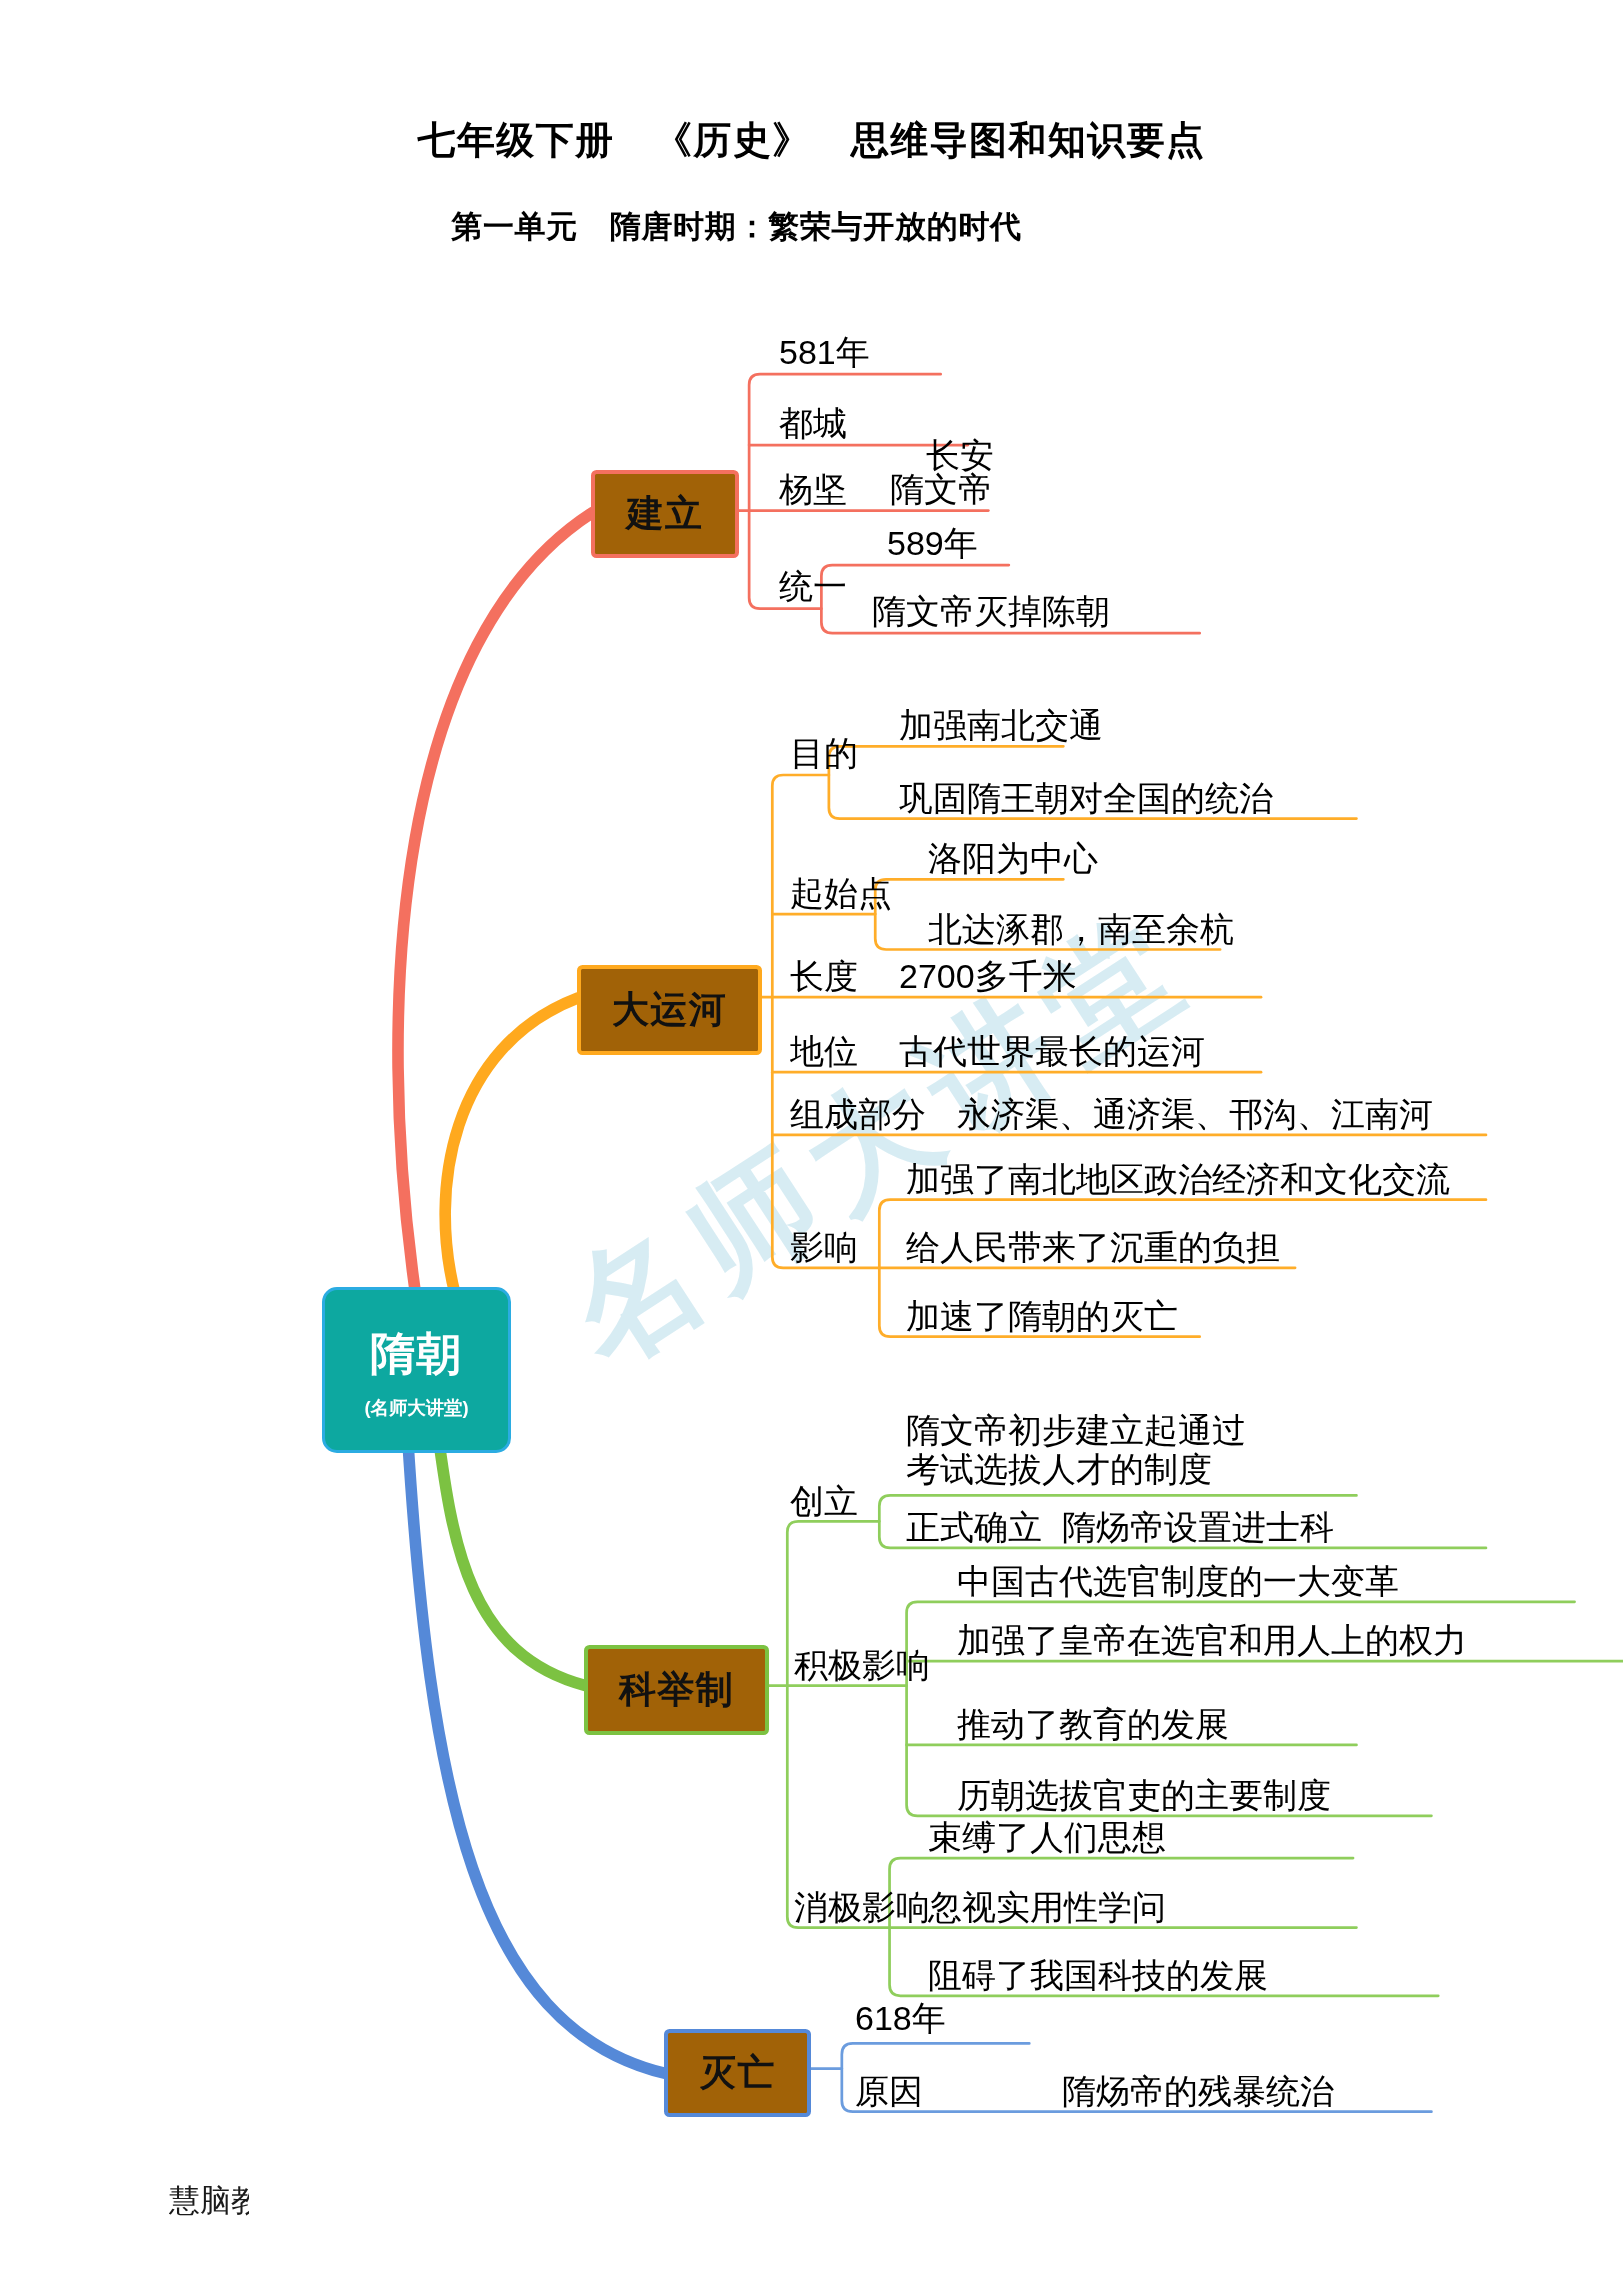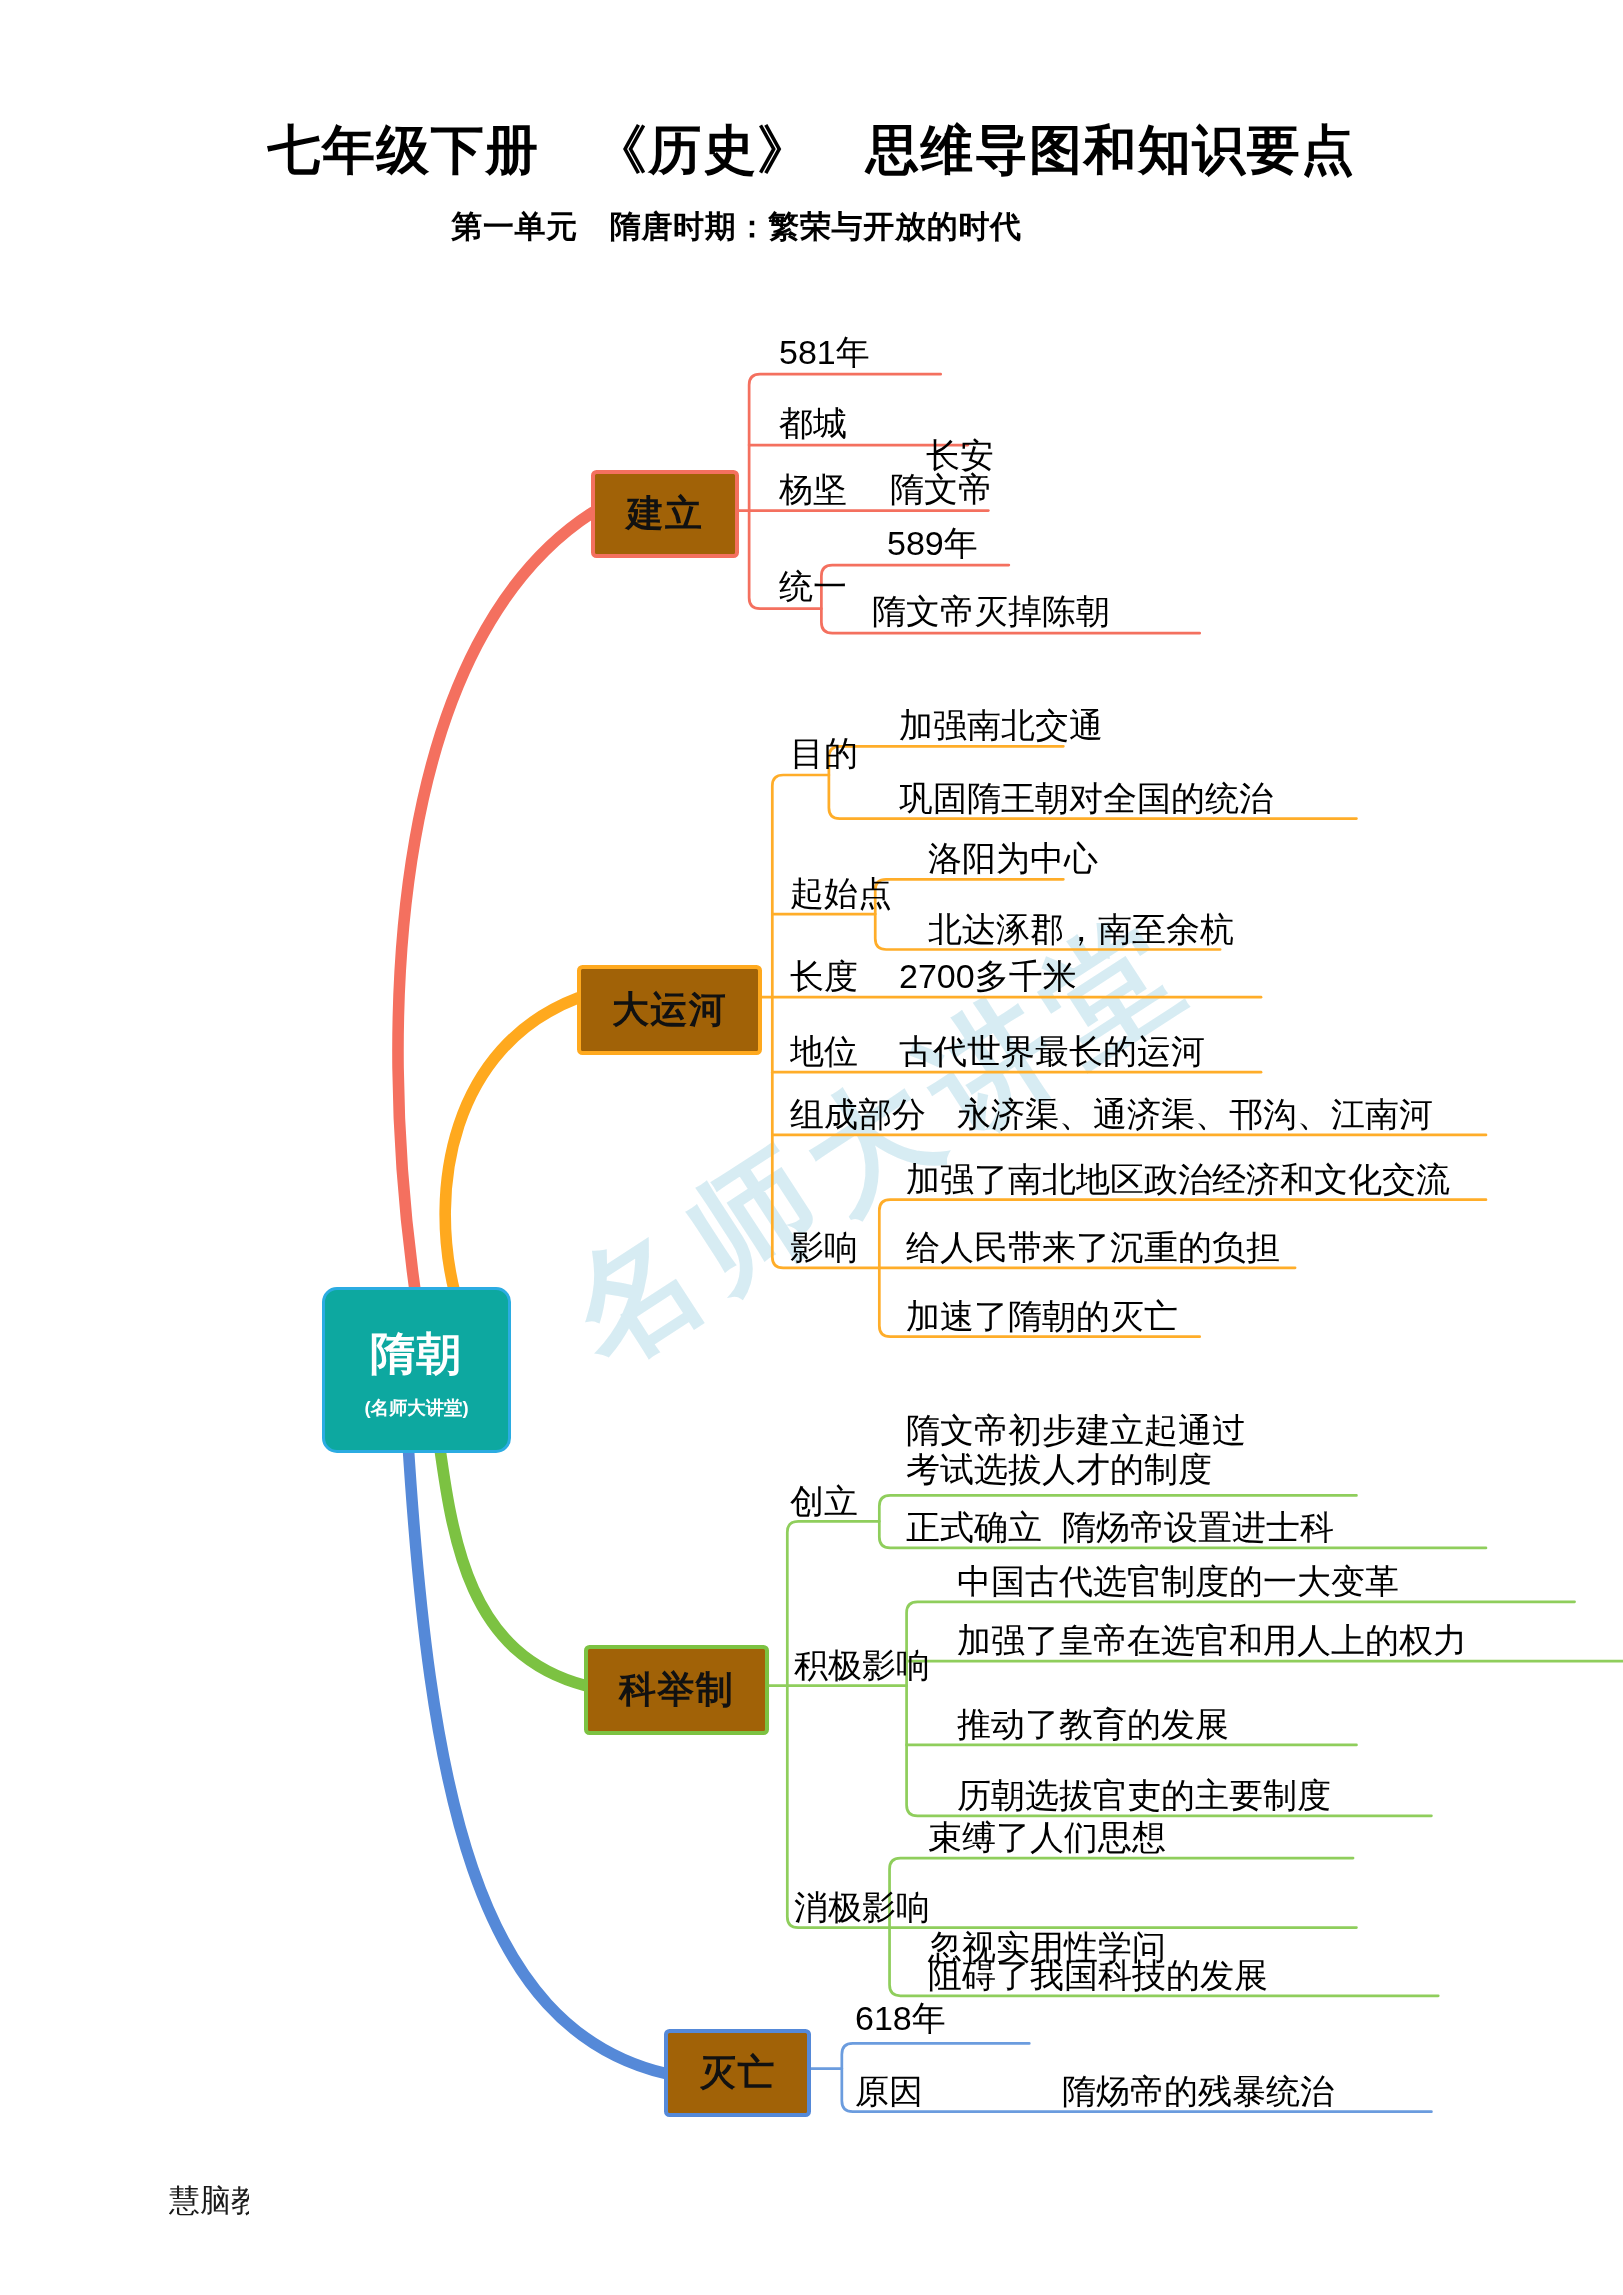--- a/index.html
+++ b/index.html
@@ -1,19 +1,19 @@
 <!DOCTYPE html>
 <html style="font-size:11px"><head>
 <meta charset="utf-8">
 <style>
   html,body{margin:0;padding:0;background:#ffffff;}
   body{width:1623px;height:2295px;position:relative;font-family:"Liberation Sans","DejaVu Sans",sans-serif;}
   .stage{position:absolute;left:0;top:0;width:1623px;height:2295px;overflow:hidden;background:#fff;}
   .page-title{position:absolute;left:0;top:115px;width:1623px;text-align:center;
-    font-family:"Liberation Serif","DejaVu Serif",serif;font-weight:bold;font-size:53px;color:#000;z-index:5;letter-spacing:1.4px;}
+    font-family:"Liberation Serif","DejaVu Serif",serif;font-weight:bold;font-size:38px;color:#000;z-index:5;letter-spacing:1.4px;}
   .page-subtitle{position:absolute;left:0;top:206px;width:1473px;text-align:center;
     font-family:"Liberation Serif","DejaVu Serif",serif;font-weight:bold;font-size:31px;color:#000;z-index:5;letter-spacing:0.7px;}
   svg.lines{position:absolute;left:0;top:0;z-index:3;}
   .t{position:absolute;font-size:34px;line-height:31px;color:#000000;white-space:nowrap;z-index:5;}
   .topic{position:absolute;background:#a16207;display:flex;align-items:center;justify-content:center;
     font-weight:bold;color:#111;font-size:37px;z-index:6;border-radius:5.5px;border:4.1px solid #999;letter-spacing:1.4px;}
   .topic.red{border-color:#F4705F;}
   .topic.orange{border-color:#FFA91E;margin-top:8px;}
   .topic.green{border-color:#7CC242;}
   .topic.blue{border-color:#5589D8;}
@@ -120,21 +120,21 @@
   <div class="t" style="left:906px;top:1454px;">考试选拔人才的制度</div>
   <div class="t" style="left:906px;top:1512px;">正式确立</div>
   <div class="t" style="left:1062px;top:1512px;">隋炀帝设置进士科</div>
   <div class="t" style="left:794px;top:1650px;">积极影响</div>
   <div class="t" style="left:957px;top:1566px;">中国古代选官制度的一大变革</div>
   <div class="t" style="left:957px;top:1625px;">加强了皇帝在选官和用人上的权力</div>
   <div class="t" style="left:957px;top:1709px;">推动了教育的发展</div>
   <div class="t" style="left:957px;top:1780px;">历朝选拔官吏的主要制度</div>
   <div class="t" style="left:794px;top:1892px;">消极影响</div>
   <div class="t" style="left:928px;top:1822px;">束缚了人们思想</div>
-  <div class="t" style="left:928px;top:1892px;margin-top:40px;">忽视实用性学问</div>
+  <div class="t" style="left:928px;top:1892px;">忽视实用性学问</div>
   <div class="t" style="left:928px;top:1960px;">阻碍了我国科技的发展</div>
 
   <div class="t" style="left:855px;top:2003px;">618年</div>
   <div class="t" style="left:855px;top:2076px;">原因</div>
   <div class="t" style="left:1062px;top:2076px;">隋炀帝的残暴统治</div>
 
   <div class="wm-foot">慧脑教</div>
 </div>
 
 

